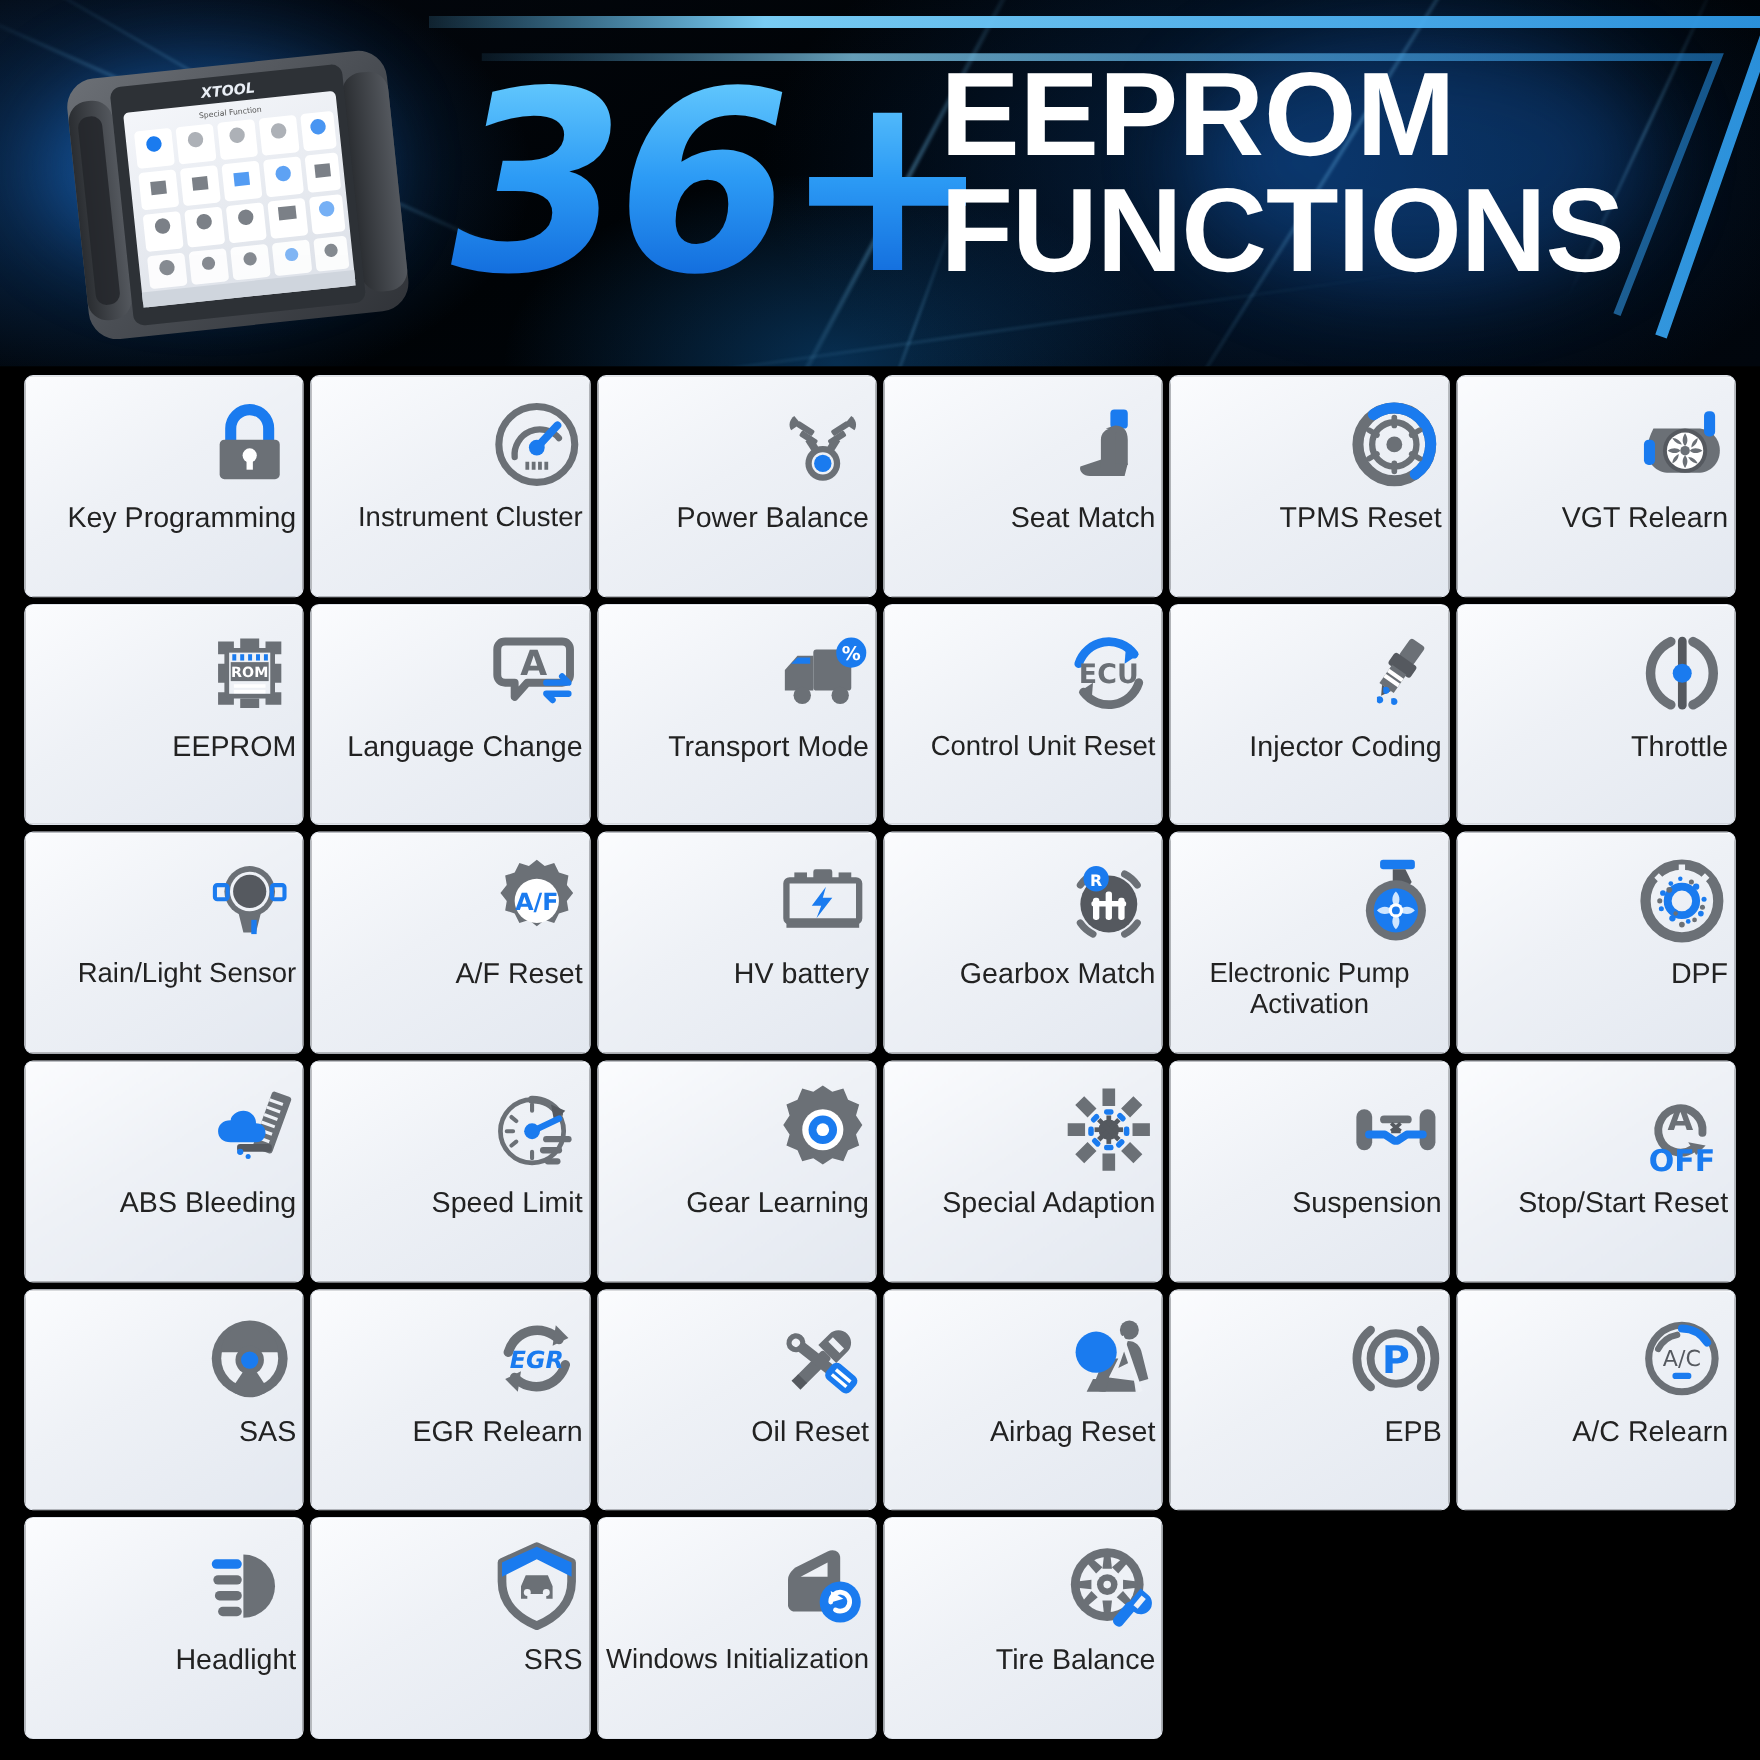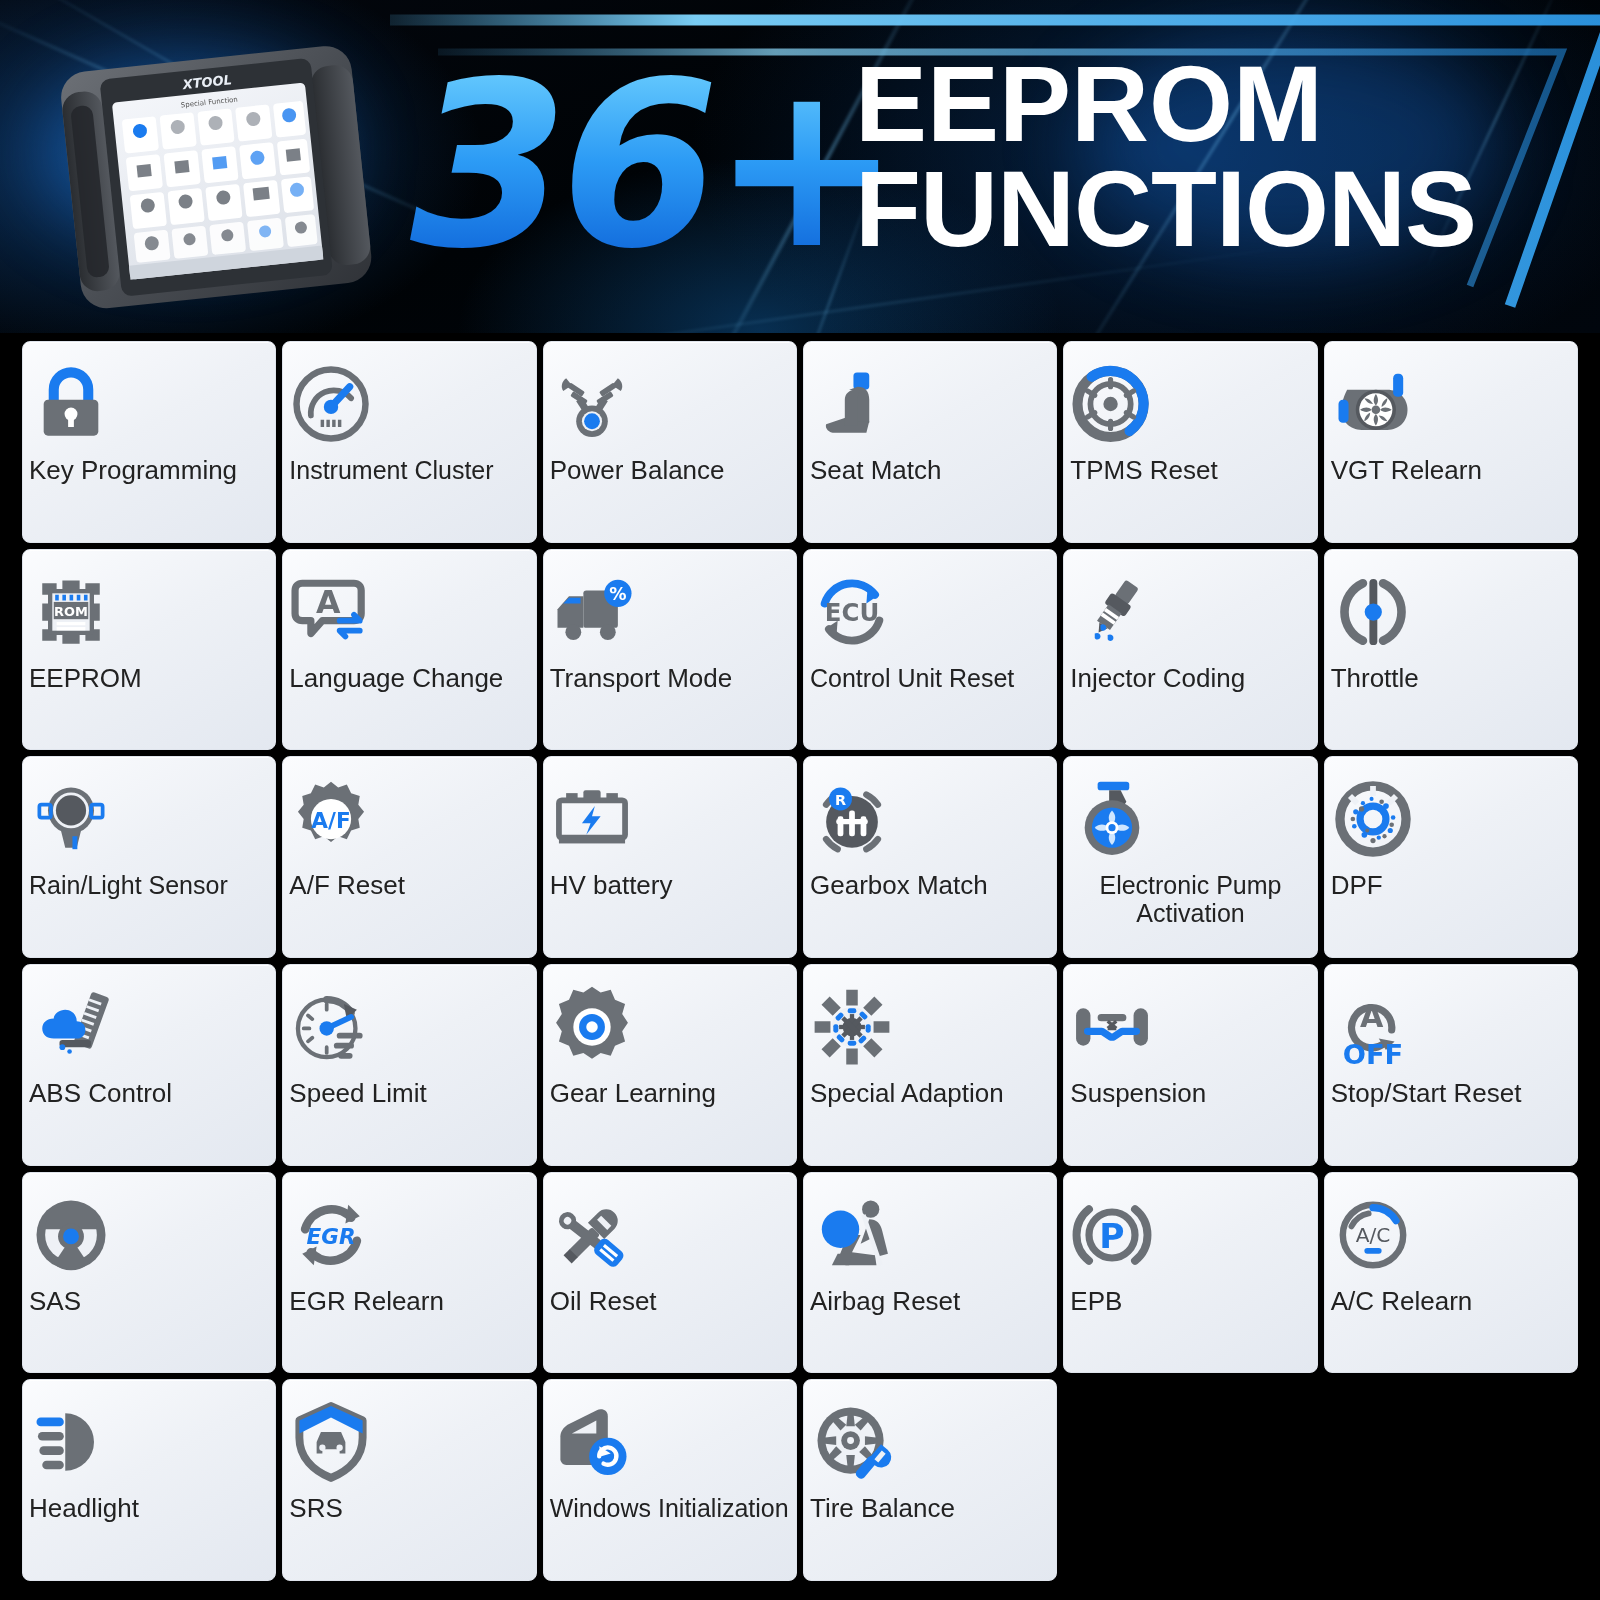--- a/index.html
+++ b/index.html
@@ -70,21 +70,21 @@
     display:grid;
     grid-template-columns:repeat(6, 1fr);
     grid-template-rows:repeat(6, 1fr);
     gap:6px;
   }
   .tile {
     background:linear-gradient(150deg,#fbfcfe 0%, #eef1f6 45%, #e3e8f0 100%);
     border-radius:8px;
     border:1px solid #dfe4ec;
     display:flex; flex-direction:column;
-    align-items:flex-start; justify-content:flex-start;
+    align-items:flex-end; justify-content:flex-start;
     padding-top:14px;
     position:relative;
     box-shadow:inset 0 1px 0 rgba(255,255,255,.9);
   }
   .tile .ico { width:96px; height:96px; display:flex; align-items:center; justify-content:center; }
   .tile .ico svg { width:92px; height:92px; display:block; }
   .tile .lbl {
     margin-top:4px;
     font-size:26px;
     color:#222; text-align:center; line-height:1.12;
@@ -512,21 +512,21 @@
             </g>
           </g>
           <rect x="24" y="41" width="22" height="5" rx="2" fill="#55595f"></rect>
           <path d="M20 26c-5 0-8 3-8 7s3 7 8 7h16c4 0 6-3 6-6 0-4-3-6-6-6 0-5-4-8-8-8-4 0-8 3-8 6z" fill="#1a7bef"></path>
           <g fill="#1a7bef">
             <circle cx="26" cy="46" r="2"></circle>
             <circle cx="31" cy="49" r="1.6"></circle>
           </g>
         </svg>
       </div>
-      <div class="lbl">ABS Control</div>
+      <div class="lbl">ABS Bleeding</div>
     </div>
     <div class="tile">
       <div class="ico">
         <svg viewBox="0 0 64 64">
           <circle cx="29" cy="33" r="20" fill="none" stroke="#6b7076" stroke-width="3"></circle>
           <path d="M29 13a20 20 0 0 1 17 9" fill="none" stroke="#6b7076" stroke-width="5" stroke-linecap="round"></path>
           <path d="M41 16l9 4-7 7z" fill="#55595f"></path>
           <g stroke="#6b7076" stroke-width="2.6" stroke-linecap="round">
             <path d="M29 16v4M16 24l3 2.5M13 33h4M16 42l3-2.5M29 50v-4"></path>
           </g>

